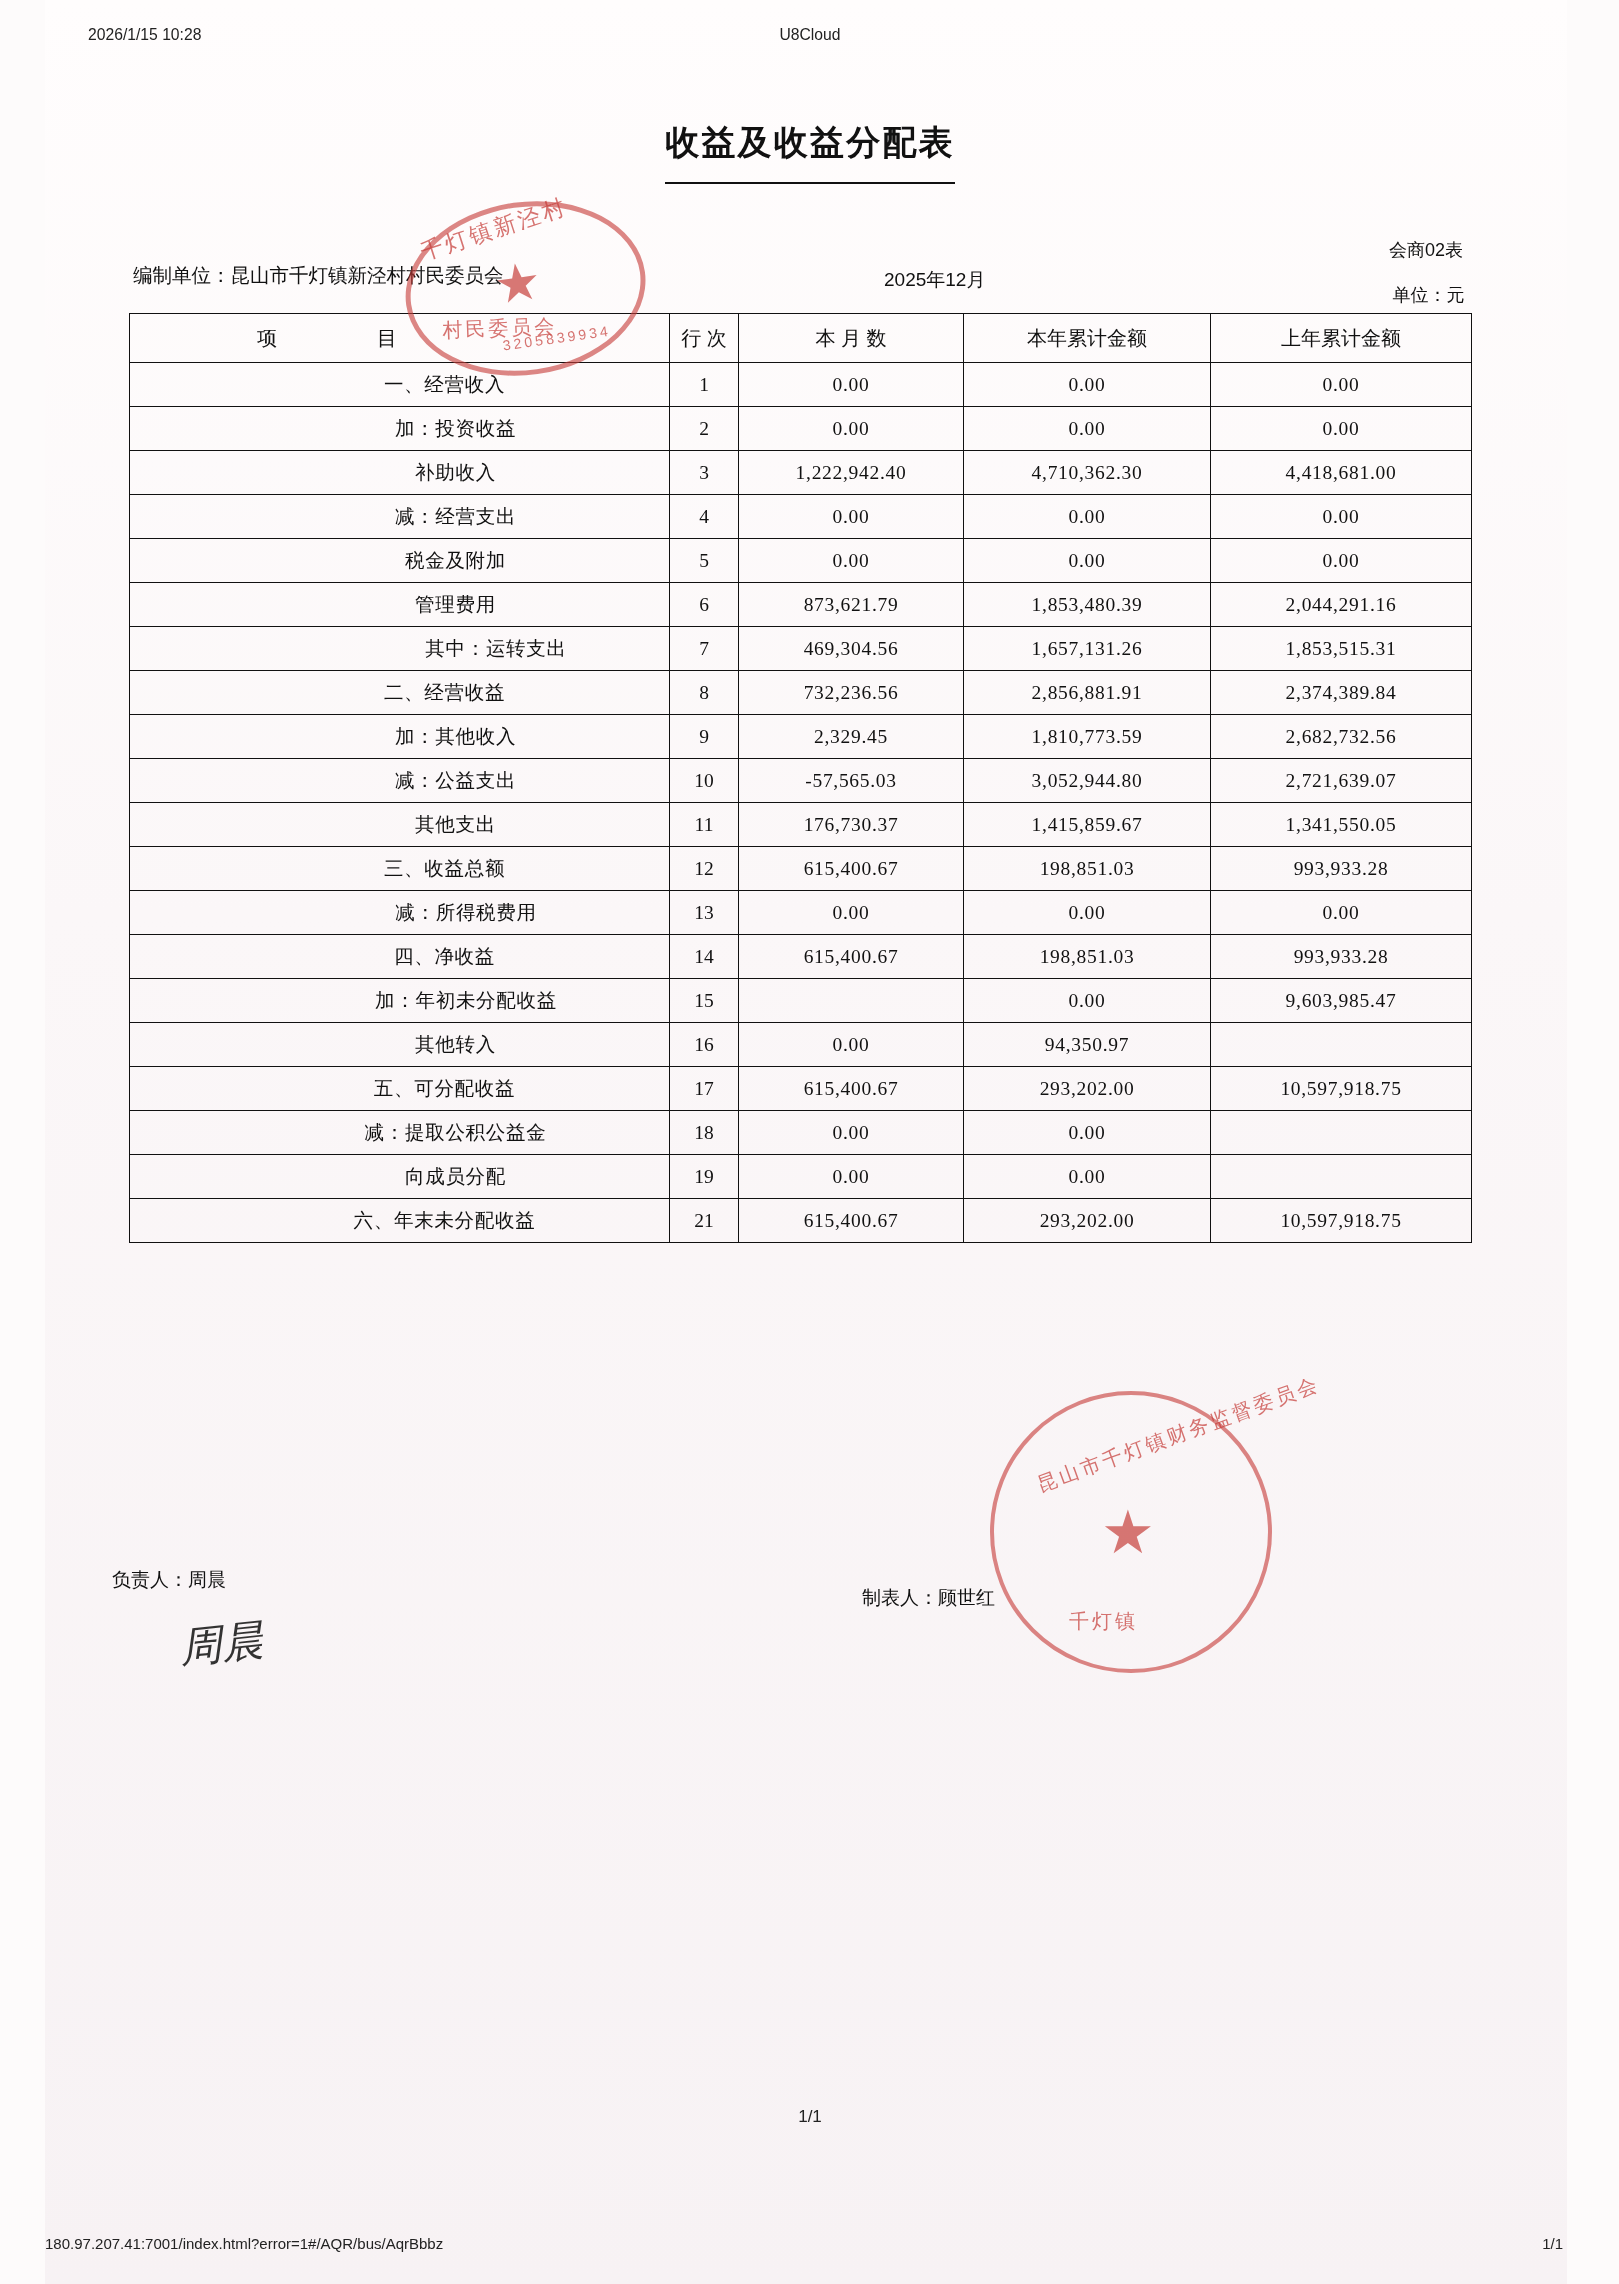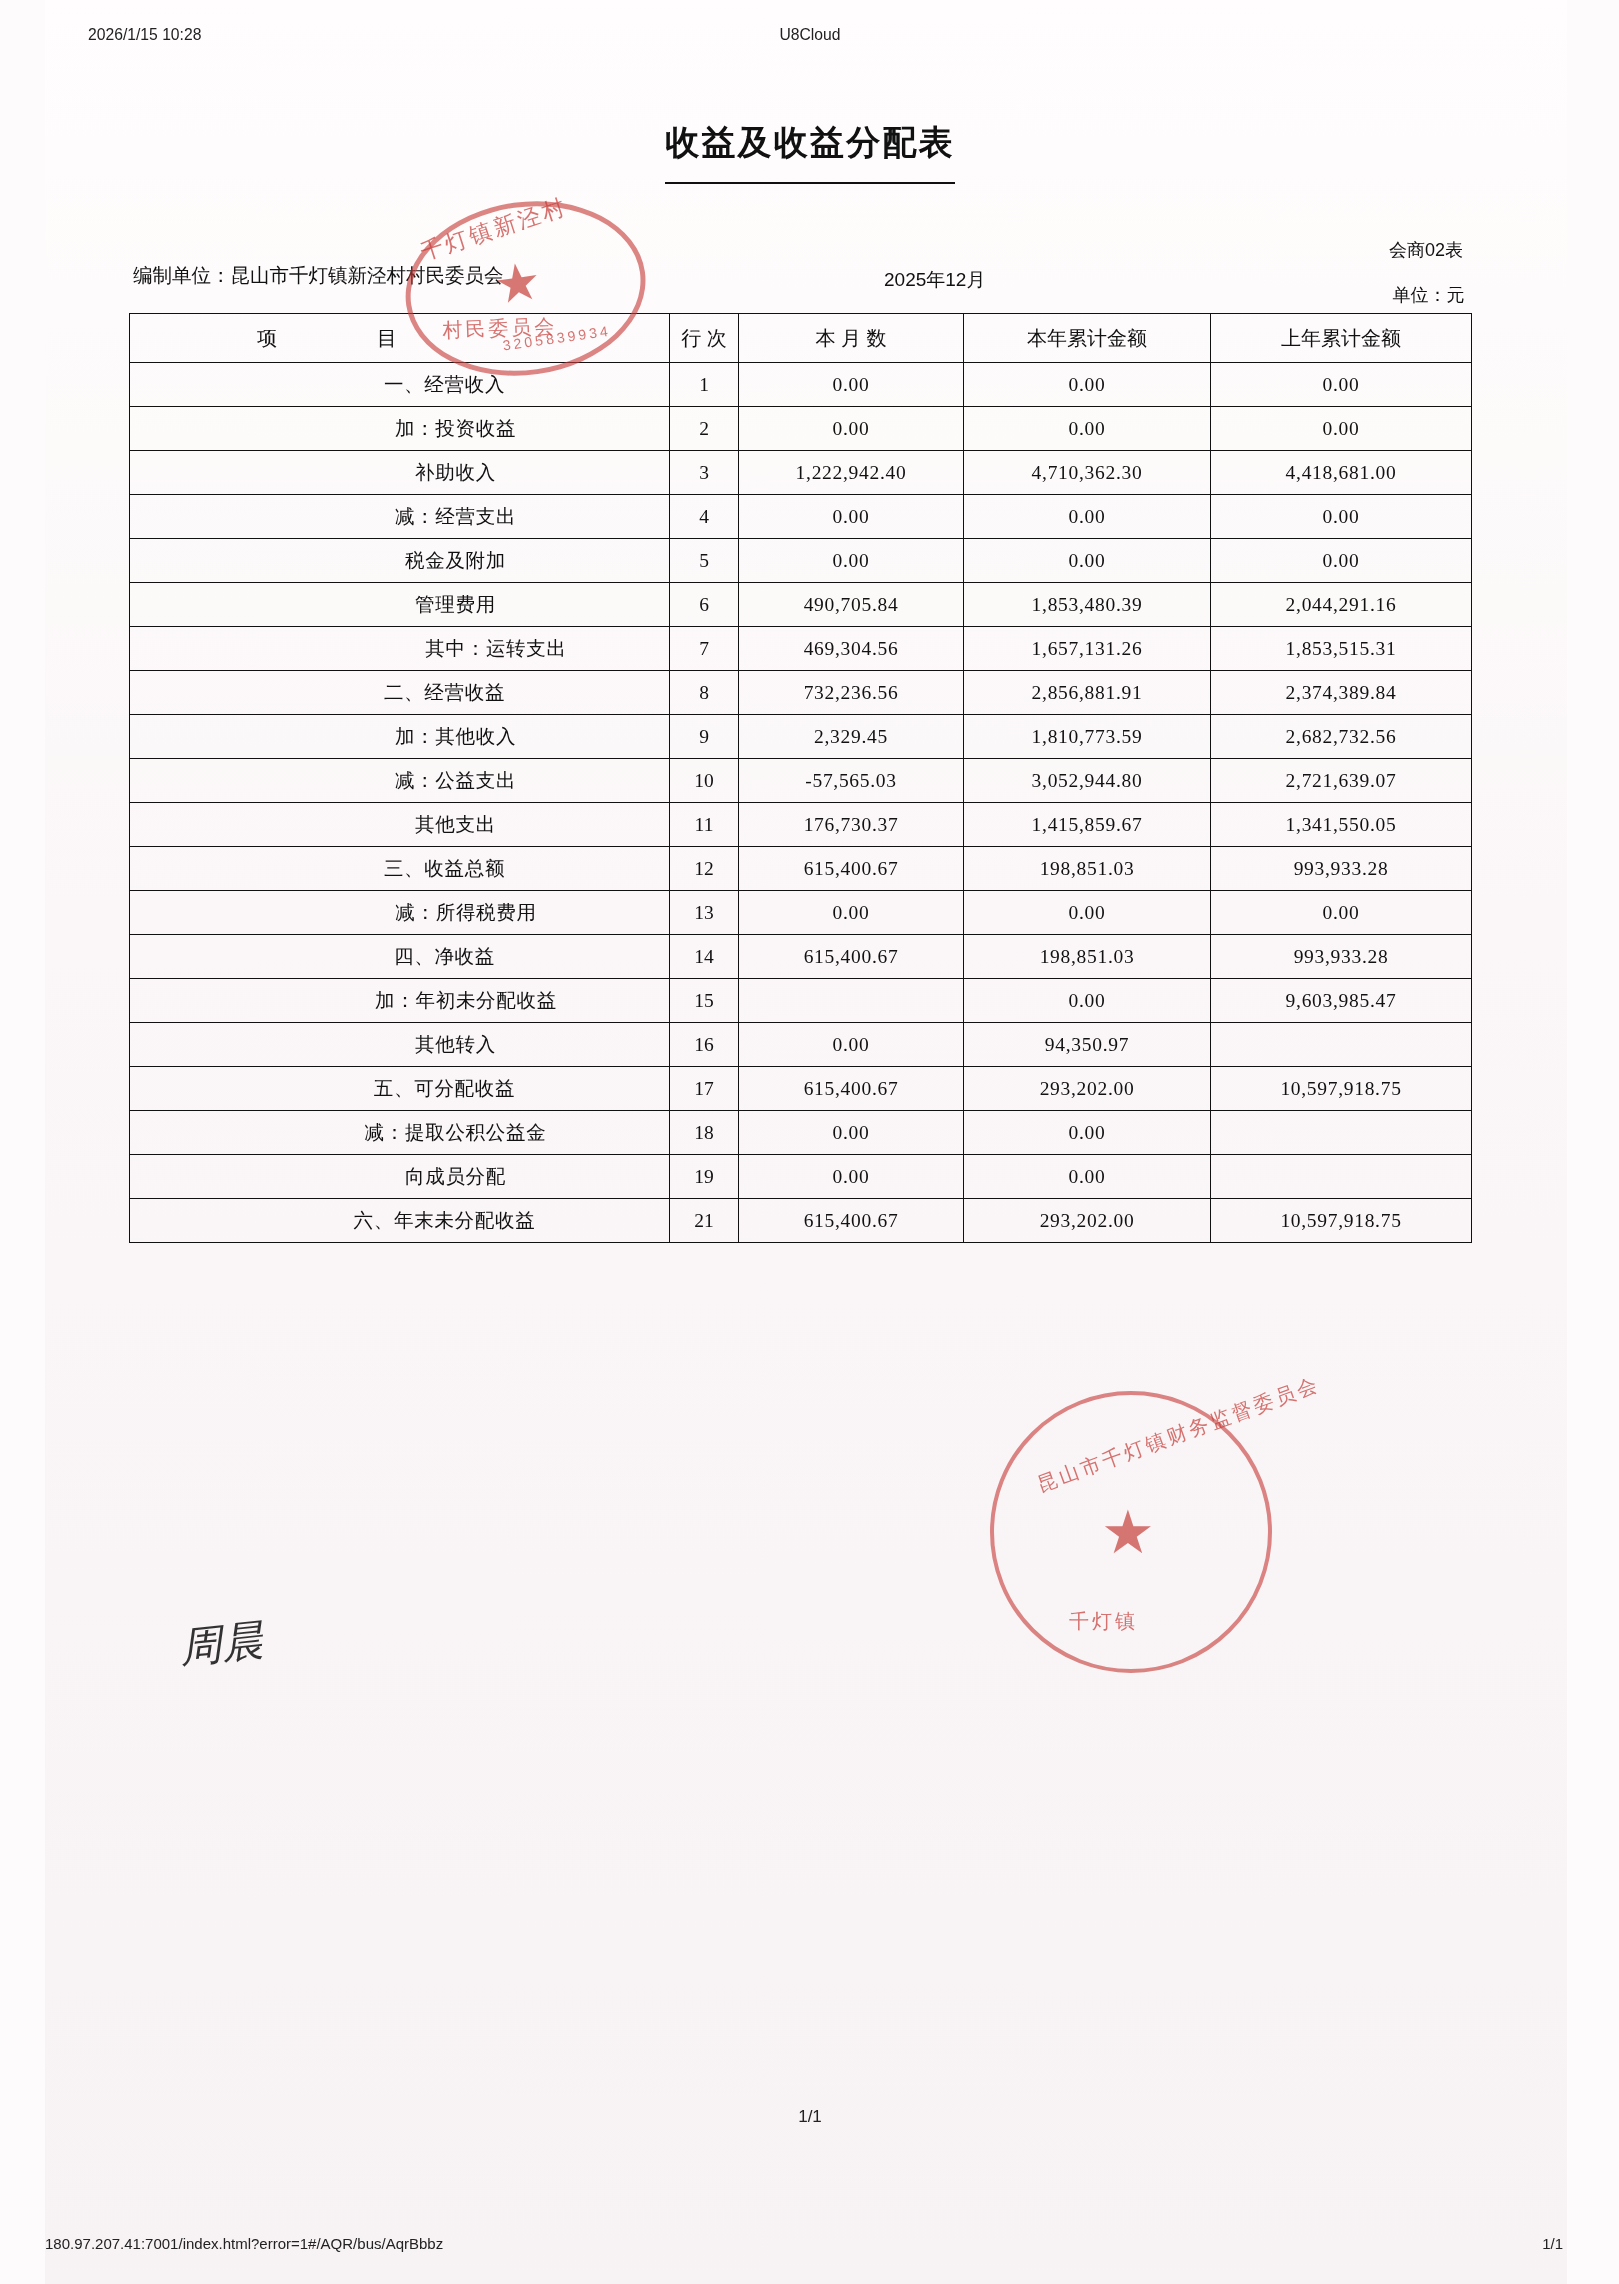--- a/index.html
+++ b/index.html
@@ -348,21 +348,21 @@
         <tr>
           <td class="item"><span class="ind1">税金及附加</span></td>
           <td class="lineno">5</td>
           <td class="num">0.00</td>
           <td class="num">0.00</td>
           <td class="num">0.00</td>
         </tr>
         <tr>
           <td class="item"><span class="ind1">管理费用</span></td>
           <td class="lineno">6</td>
-          <td class="num">490,705.84</td>
+          <td class="num">873,621.79</td>
           <td class="num">1,853,480.39</td>
           <td class="num">2,044,291.16</td>
         </tr>
         <tr>
           <td class="item"><span class="ind3">其中：运转支出</span></td>
           <td class="lineno">7</td>
           <td class="num">469,304.56</td>
           <td class="num">1,657,131.26</td>
           <td class="num">1,853,515.31</td>
         </tr>
@@ -453,20 +453,28 @@
         <tr>
           <td class="item"><span class="ind0">六、年末未分配收益</span></td>
           <td class="lineno">21</td>
           <td class="num">615,400.67</td>
           <td class="num">293,202.00</td>
           <td class="num">10,597,918.75</td>
         </tr>
       </tbody>
   </table>
 
+  <div class="signatures">
+    <div class="sig-left">
+      <span>负责人：</span><span>周晨</span>
+    </div>
+    <div class="sig-right">
+      <span>制表人：</span><span>顾世红</span>
+    </div>
+  </div>
 
   <div class="signature-ink">周晨</div>
 
   <div class="stamp" id="stamp-top">
     <div class="seal-round"></div>
     <div class="seal-star">★</div>
     <div class="seal-text t1">千灯镇新泾村</div>
     <div class="seal-text t2">村民委员会</div>
     <div class="seal-text t3">3205839934</div>
   </div>

